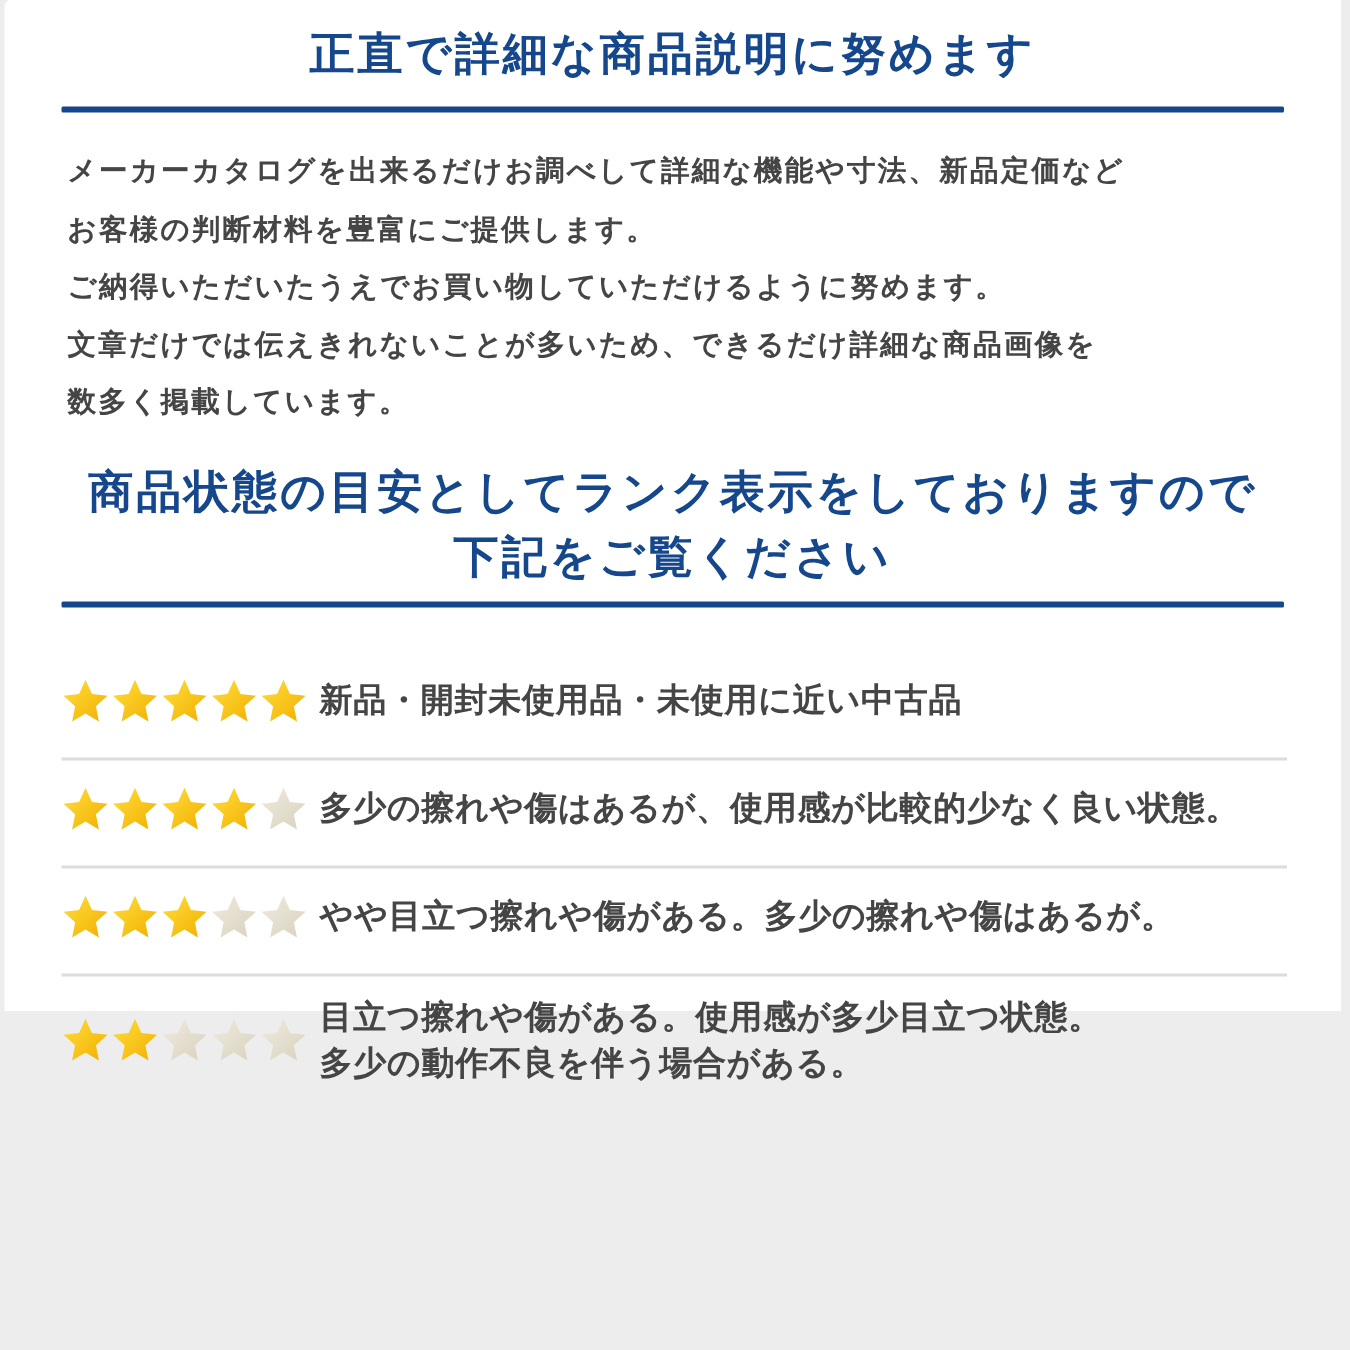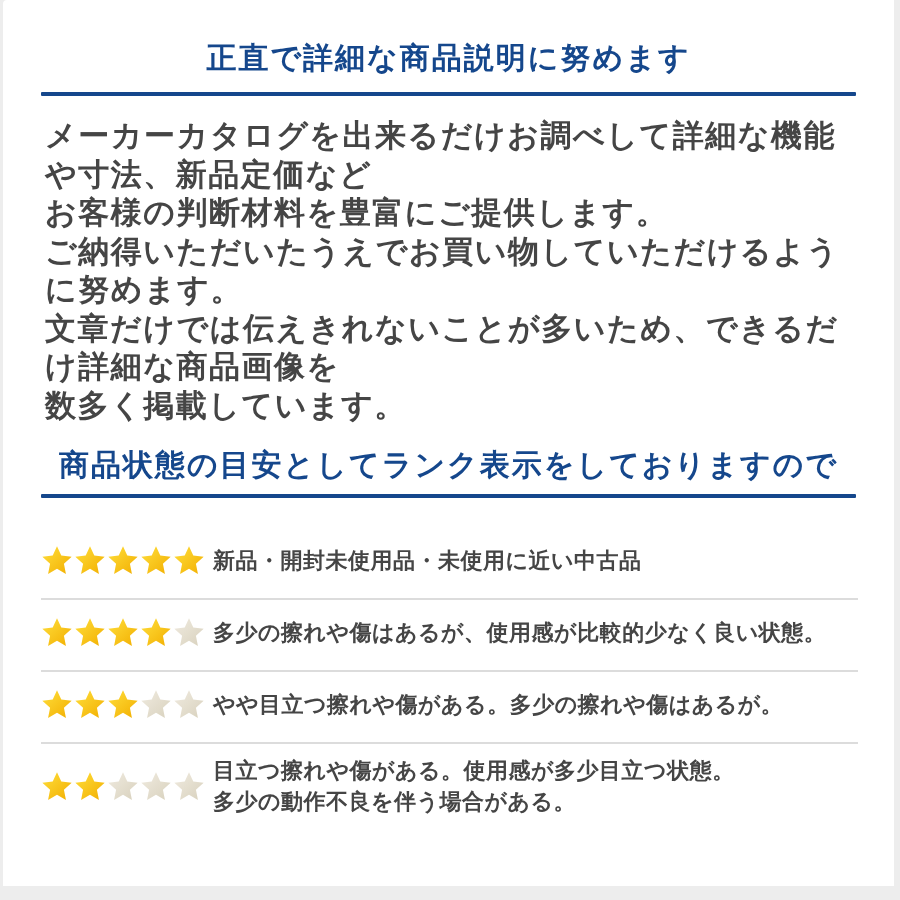--- a/index.html
+++ b/index.html
@@ -7,45 +7,45 @@
     padding: 0;
     width: 900px;
     height: 900px;
     overflow: hidden;
     background: var(--page-bg, #ededed);
     font-family: "Liberation Sans", "DejaVu Sans", sans-serif;
   }
   .card {
     position: relative;
     margin: 0 6px 14px 3px;
-    height: 886px;
+    height: 674px;
     background: var(--card-bg, #ffffff);
     border-radius: 4px 0 0 0;
     box-sizing: border-box;
-    padding-top: 36px;
+    padding-top: 15px;
   }
   .heading {
     margin: 0;
     text-align: center;
     font-size: 30px;
     line-height: 44px;
     font-weight: bold;
     letter-spacing: 2px;
     color: var(--heading-blue, #15478c);
   }
   .rule {
     height: 4px;
     margin: 12px auto 0 auto;
     width: 815px;
     background: var(--rule-blue, #15478c);
     border-radius: 1px;
   }
   .body-text {
     margin: 21px 36px 0 42px;
-    font-size: 31px;
+    font-size: 19px;
     line-height: 38.5px;
     font-weight: bold;
     letter-spacing: 1.5px;
     color: var(--body-text, #454545);
   }
   .heading2 {
     margin-top: 18px;
     line-height: 43px;
   }
   .rule2 {
@@ -110,20 +110,21 @@
   <div class="body-text" id="body-lines">
       <div>メーカーカタログを出来るだけお調べして詳細な機能や寸法、新品定価など</div>
       <div>お客様の判断材料を豊富にご提供します。</div>
       <div>ご納得いただいたうえでお買い物していただけるように努めます。</div>
       <div>文章だけでは伝えきれないことが多いため、できるだけ詳細な商品画像を</div>
       <div>数多く掲載しています。</div>
     </div>
 
   <h2 class="heading heading2" id="section2-title">
       <div>商品状態の目安としてランク表示をしておりますので</div>
+      <div>下記をご覧ください</div>
     </h2>
   <div class="rule rule2"></div>
 
   <div class="rank-list" id="rank-list">
       <div class="rank-row">
         <div class="stars">
           <span class="star-wrap">
             <svg viewBox="0 0 24 24" width="32" height="32">
               <polygon points="12,1.6 15.2,8.7 23,9.6 17.2,14.9 18.7,22.5 12,18.5 5.3,22.5 6.8,14.9 1,9.6 8.8,8.7" fill="url(#grad-star-filled)"></polygon>
             </svg>

